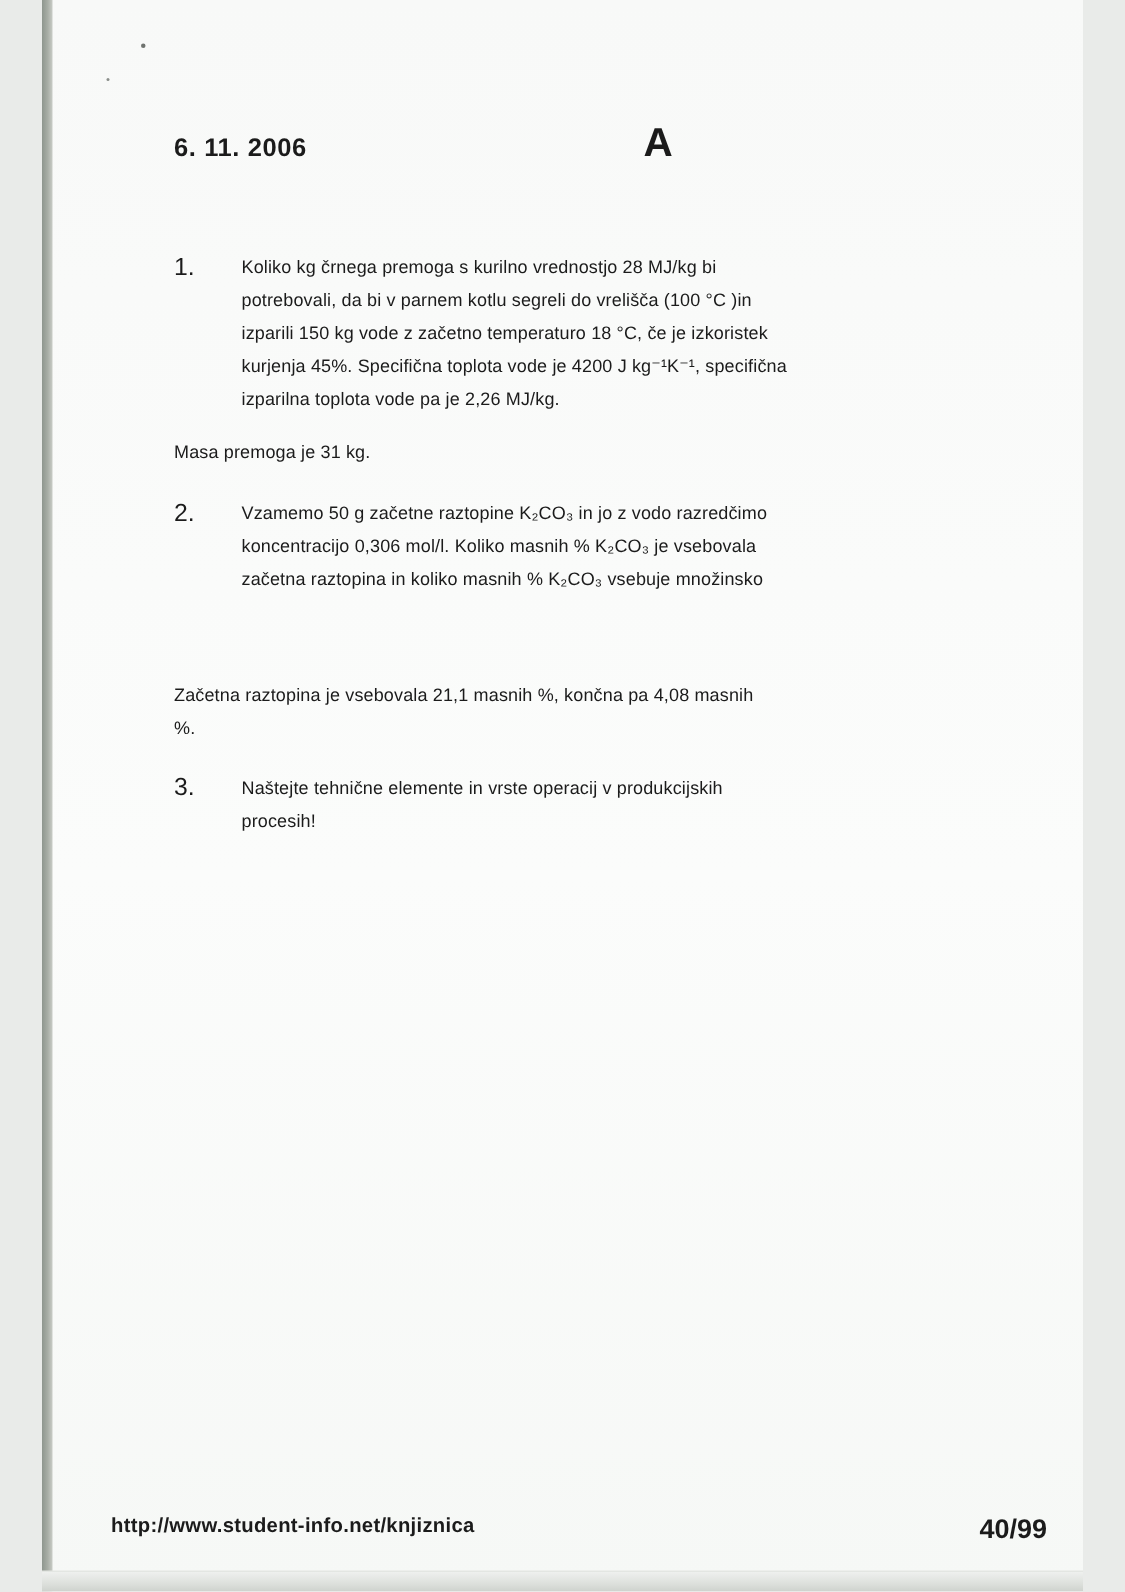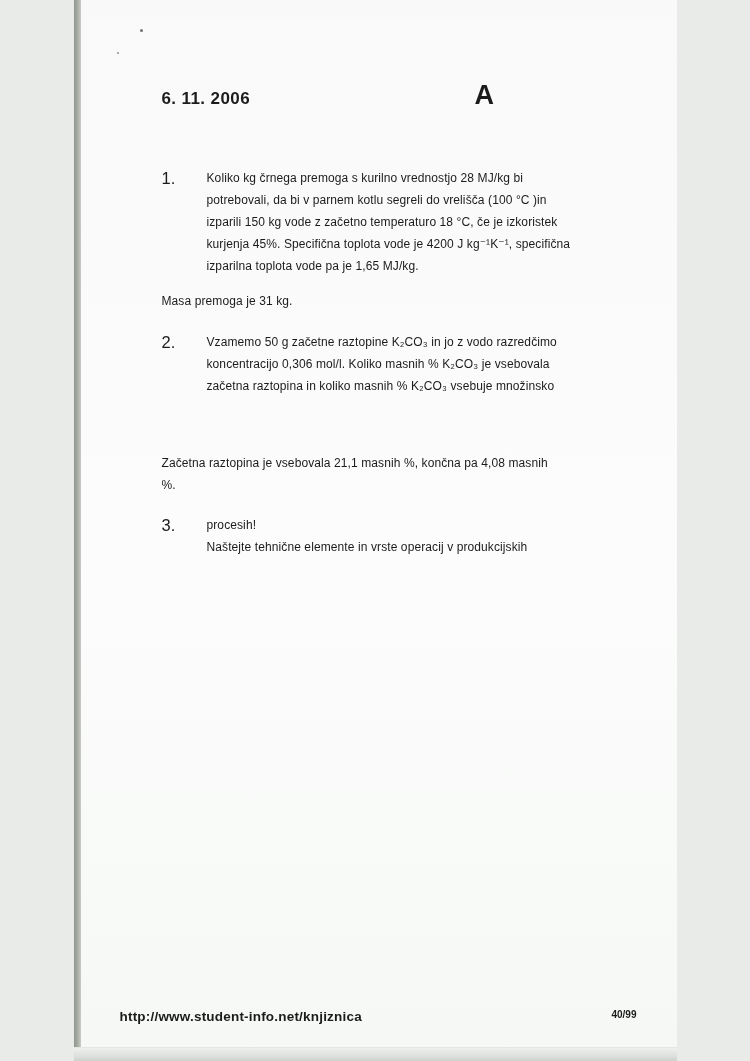--- a/index.html
+++ b/index.html
@@ -2,21 +2,21 @@
 <html><head>
 <meta charset="utf-8">
 <style>
   html, body {
     margin: 0;
     padding: 0;
     background: #e9ebe9;
   }
   .page {
     position: relative;
-    width: 603px;
+    width: 694px;
     height: 1061px;
     margin: 0 auto;
     background: linear-gradient(180deg, #f8f9f8 0%, #fbfcfb 55%, #f6f8f6 100%);
     overflow: hidden;
     font-family: "Liberation Sans", "DejaVu Sans", sans-serif;
     color: #1b1b1b;
   }
   .scan-edge-left {
     position: absolute;
     left: 0; top: 0;
@@ -75,22 +75,22 @@
   .footer-url {
     position: absolute;
     left: 46px; top: 1009px;
     font-size: 13.5px;
     font-weight: bold;
     letter-spacing: 0.2px;
     text-align: right;
   }
   .footer-page {
     position: absolute;
-    right: 40px; top: 1009px;
-    font-size: 10px;
+    right: 24px; top: 1009px;
+    font-size: 18px;
     font-weight: bold;
   }
 </style>
 </head>
 <body>
 
 <div class="page">
 
   <div class="scan-edge-left"></div>
   <div class="scan-edge-bottom"></div>
@@ -100,21 +100,21 @@
   <div class="exam-date">6. 11. 2006</div>
   <div class="exam-version">A</div>
 
   <div class="problem" style="top:167px">
     <div class="num">1.</div>
     <div class="lines">
       <div class="line">Koliko kg črnega premoga s kurilno vrednostjo 28 MJ/kg bi</div>
       <div class="line">potrebovali, da bi v parnem kotlu segreli do vrelišča (100 °C )in</div>
       <div class="line">izparili 150 kg vode z začetno temperaturo 18 °C, če je izkoristek</div>
       <div class="line">kurjenja 45%. Specifična toplota vode je 4200 J kg⁻¹K⁻¹, specifična</div>
-      <div class="line">izparilna toplota vode pa je 1,65 MJ/kg.</div>
+      <div class="line">izparilna toplota vode pa je 2,26 MJ/kg.</div>
     </div>
   </div>
 
   <div class="answer" style="top:290px">
     <div class="line">Masa premoga je 31 kg.</div>
   </div>
 
   <div class="problem" style="top:331px">
     <div class="num">2.</div>
     <div class="lines">
@@ -125,21 +125,21 @@
   </div>
 
   <div class="answer" style="top:452px">
     <div class="line">Začetna raztopina je vsebovala 21,1 masnih %, končna pa 4,08 masnih</div>
     <div class="line">%.</div>
   </div>
 
   <div class="problem" style="top:514px">
     <div class="num">3.</div>
     <div class="lines">
+      <div class="line">Naštejte tehnične elemente in vrste operacij v produkcijskih</div>
       <div class="line">procesih!</div>
-      <div class="line">Naštejte tehnične elemente in vrste operacij v produkcijskih</div>
     </div>
   </div>
 
   <div class="footer-url">http://www.student-info.net/knjiznica</div>
   <div class="footer-page">40/99</div>
 
 </div>
 
 </body></html>

